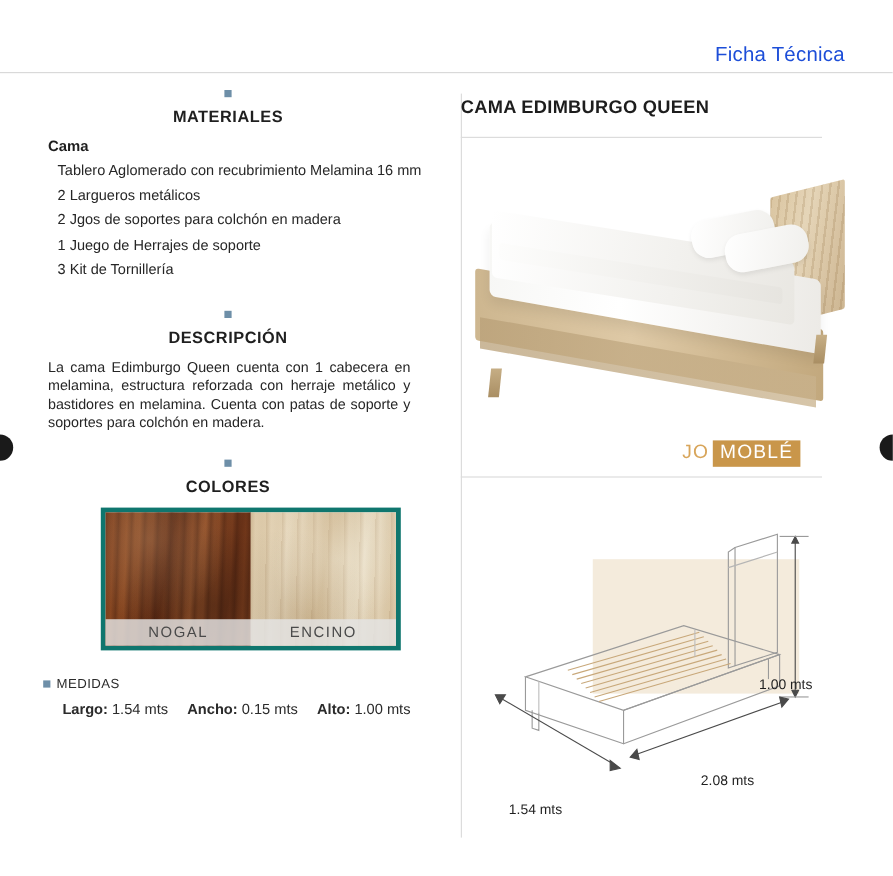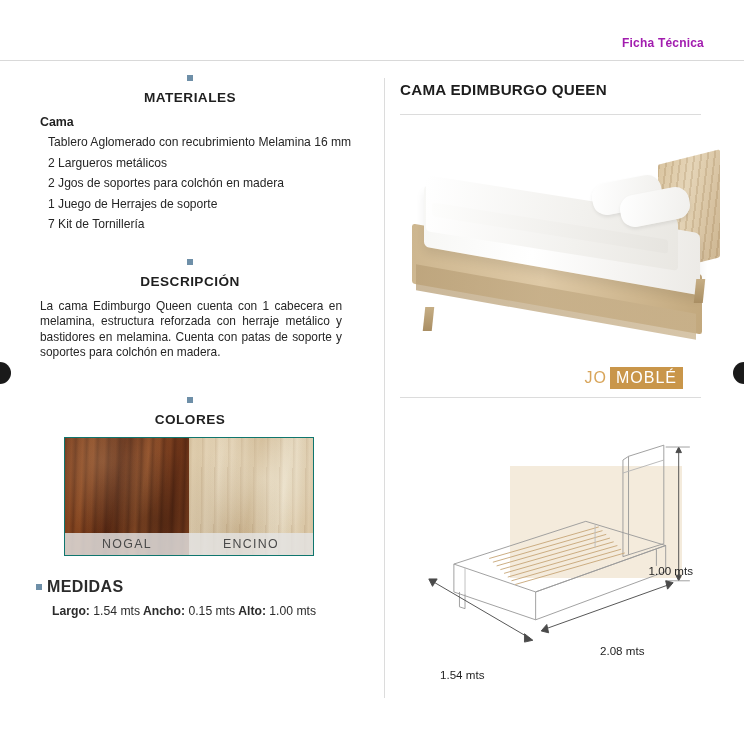--- a/index.html
+++ b/index.html
@@ -17,44 +17,43 @@
   
   .header {
     position: absolute;
     top: 0; left: 0; right: 0;
     height: 60px;
   }
   .header-title {
     position: absolute;
     right: 40px;
     top: 36px;
-    font-size: 12px;
-    color: #a21caf;
+    font-size: 17px;
+    color: #1d4ed8;
     letter-spacing: .2px;
-    font-weight: bold;
   }
   .header-rule {
     position: absolute;
     left: 0; right: 0;
     top: 60px;
     height: 1px;
     background: #d9d9d9;
   }
 
   
   .left-col {
     position: absolute;
     left: 0; top: 61px;
     width: 384px;
     height: 669px;
     padding: 14px 20px 0 16px;
   }
   .right-col {
     position: absolute;
-    left: 384px; top: 61px;
+    left: 368px; top: 61px;
     width: 337px;
     height: 669px;
     padding: 12px 20px 0 16px;
   }
   .col-divider {
     position: absolute;
     left: 384px;
     top: 78px;
     width: 1px;
     height: 620px;
@@ -103,30 +102,30 @@
 
   .desc-text {
     margin: 0 22px 0 24px;
     font-size: 11.9px;
     line-height: 15.5px;
     text-align: justify;
     color: #262626;
   }
 
   .mat-block { margin-bottom: 26px; }
-  .desc-block { margin-bottom: 36px; }
+  .desc-block { margin-bottom: 22px; }
 
   
   .swatch-wrap {
-    margin: 8px 0 0 48px;
+    margin: 8px 0 0 68px;
     width: 250px;
     height: 119px;
     position: relative;
     display: flex;
-    border: 1px solid #0f766e;
+    border: 4px solid #0f766e;
   }
   .swatch {
     position: relative;
     width: 50%;
     height: 100%;
     overflow: hidden;
   }
   .swatch.nogal {
     background:
       repeating-linear-gradient(92deg,
@@ -173,35 +172,35 @@
 
   
   .medidas-head {
     display: flex;
     align-items: center;
     gap: 5px;
     margin: 22px 0 8px 20px;
   }
   .medidas-head .bullet-sq { background: #6e8fa8; }
   .medidas-head .title {
-    font-size: 16px;
-    font-weight: bold;
+    font-size: 11px;
+    font-weight: normal;
     letter-spacing: .4px;
   }
   .medidas-sub {
     margin-left: 36px;
     font-size: 12.4px;
     font-weight: bold;
     margin-bottom: 3px;
   }
   .medidas-row {
     margin-left: 36px;
     font-size: 12.2px;
     display: flex;
-    gap: 3px;
+    gap: 16px;
   }
   .medidas-row .pair { white-space: nowrap; }
   .medidas-row .pair b { font-weight: bold; }
 
   
   .product-title {
     font-size: 15.2px;
     font-weight: bold;
     letter-spacing: .25px;
     color: #1d1d1d;
@@ -354,21 +353,21 @@
     <div class="sec-head">
       <span class="bullet-sq"></span>
       <span class="title">MATERIALES</span>
     </div>
     <div class="sub-head">Cama</div>
     <ul class="plain">
       <li>Tablero Aglomerado con recubrimiento Melamina 16 mm</li>
       <li>2 Largueros metálicos</li>
       <li>2 Jgos de soportes para colchón en madera</li>
       <li>1 Juego de Herrajes de soporte</li>
-      <li>7 Kit de Tornillería</li>
+      <li>3 Kit de Tornillería</li>
     </ul>
   </div>
 
   <div class="section desc-block">
     <div class="sec-head">
       <span class="bullet-sq"></span>
       <span class="title">DESCRIPCIÓN</span>
     </div>
     <p class="desc-text">La cama Edimburgo Queen cuenta con 1 cabecera en melamina, estructura reforzada con herraje metálico y bastidores en melamina. Cuenta con patas de soporte y soportes para colchón en madera.</p>
   </div>

